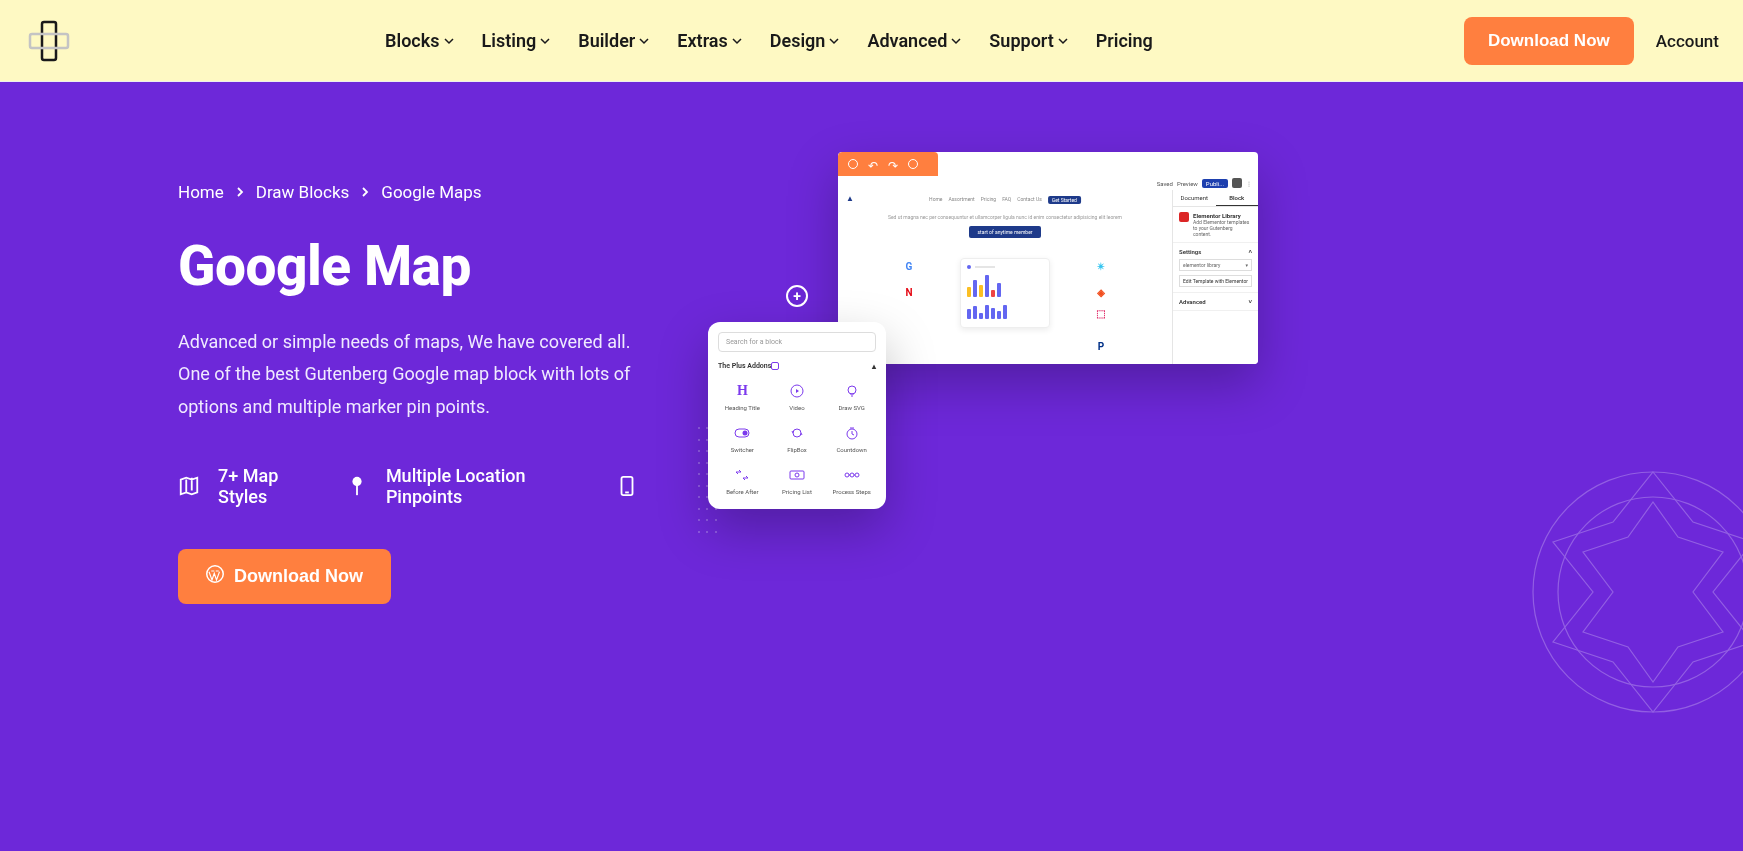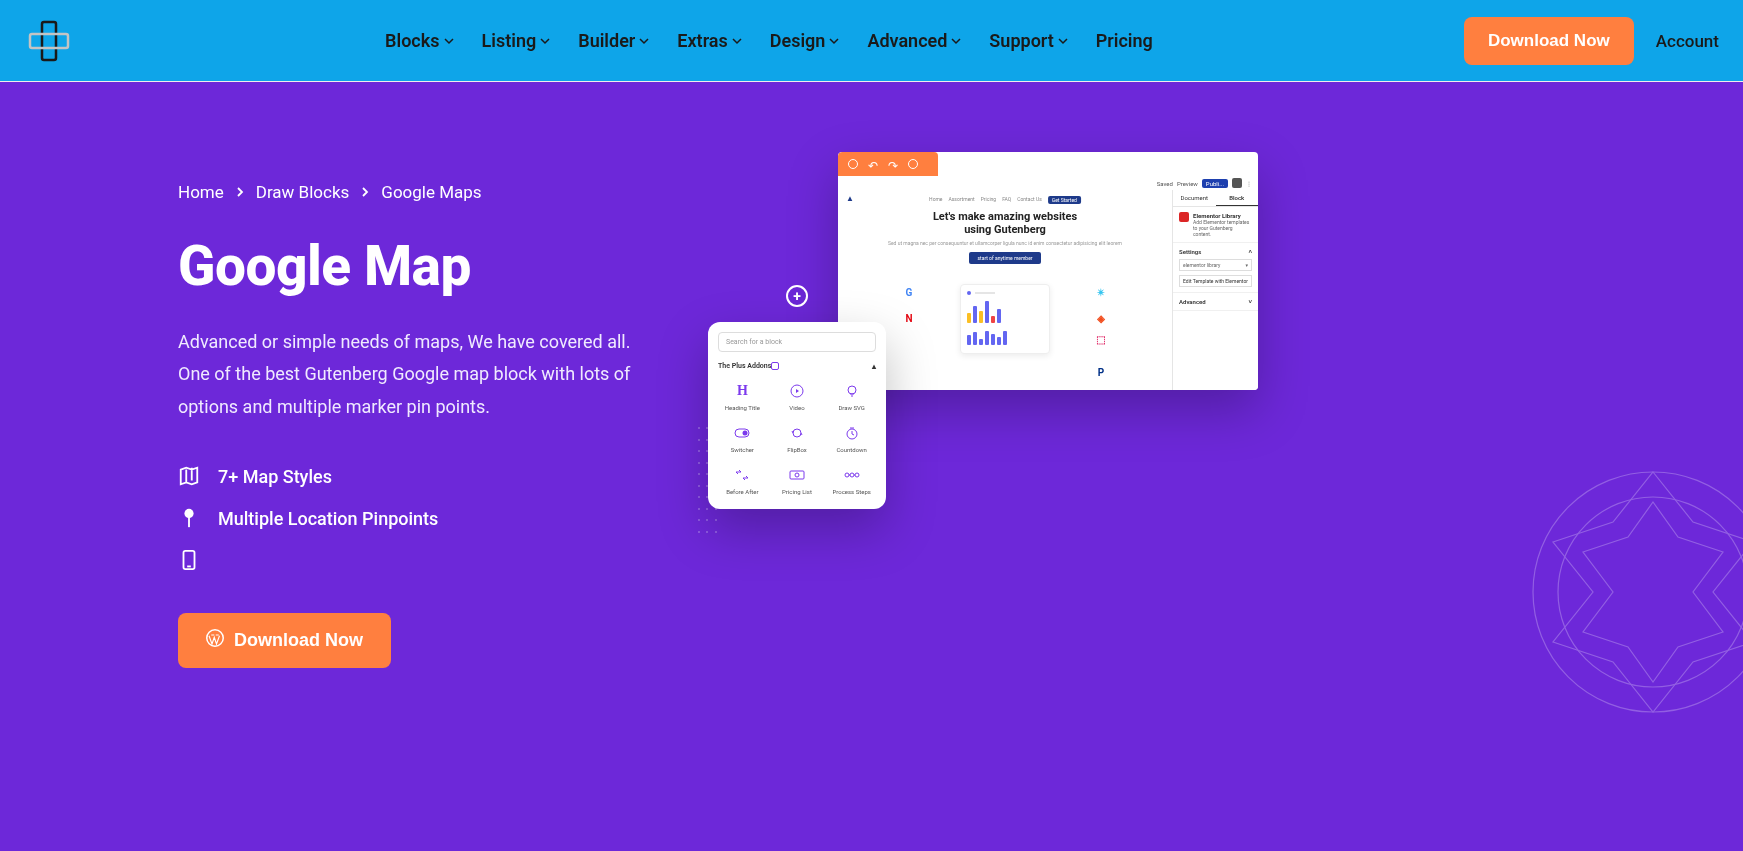--- a/index.html
+++ b/index.html
@@ -1,40 +1,40 @@
 <!DOCTYPE html>
 <html><head>
 <meta charset="utf-8">
 <style>
 * { margin: 0; padding: 0; box-sizing: border-box; }
 body { font-family: -apple-system, BlinkMacSystemFont, 'Segoe UI', Roboto, sans-serif; }
 
 
-.header { background: #0ea5e9; display: flex; align-items: center; padding: 0 24px; height: 82px; border-bottom: 1px solid #eee; }
+.header { background: #fef9c3; display: flex; align-items: center; padding: 0 24px; height: 82px; border-bottom: 1px solid #eee; }
 .logo { width: 50px; height: 50px; display: flex; align-items: center; justify-content: center; }
 .nav { display: flex; gap: 28px; margin-left: auto; margin-right: auto; }
 .nav-item { display: flex; align-items: center; gap: 4px; color: #1a1a1a; font-weight: 600; font-size: 18px; cursor: pointer; }
 .nav-item .chevron { width: 10px; height: 10px; }
 .header-right { display: flex; align-items: center; gap: 22px; }
 .download-btn { background: #ff7f3f; color: #fff; border: none; padding: 14px 24px; border-radius: 8px; font-weight: 700; font-size: 17px; cursor: pointer; }
 .account-link { color: #1a1a1a; font-size: 17px; font-weight: 500; cursor: pointer; }
 
 
 .hero { background: #6d28d9; padding: 100px 178px 100px 178px; color: #fff; position: relative; overflow: hidden; min-height: 769px; }
 .hero-inner { display: flex; gap: 60px; position: relative; z-index: 2; }
 .hero-left { flex: 0 0 460px; }
 
 .breadcrumb { display: flex; align-items: center; gap: 12px; font-size: 17px; margin-bottom: 32px; }
 .breadcrumb a { color: #fff; cursor: pointer; }
 .breadcrumb .sep { display: inline-flex; }
 
 .page-title { font-size: 55px; font-weight: 800; margin-bottom: 28px; letter-spacing: -0.5px; }
 .page-desc { font-size: 18px; line-height: 1.8; margin-bottom: 42px; color: #f0eaff; }
 
-.features { list-style: none; display: flex; flex-direction: column; gap: 20px; margin-bottom: 42px; }
+.features { list-style: none; display: flex; flex-direction: row; gap: 20px; margin-bottom: 42px; }
 .feature-item { display: flex; align-items: center; gap: 18px; font-size: 18px; font-weight: 500; }
 .feature-icon { width: 22px; height: 22px; display: inline-flex; align-items: center; justify-content: center; flex-shrink: 0; }
 
 .hero-cta { background: #ff7f3f; color: #fff; border: none; padding: 16px 28px; border-radius: 8px; font-weight: 700; font-size: 18px; display: inline-flex; align-items: center; gap: 10px; cursor: pointer; }
 
 
 .hero-right { flex: 1; position: relative; }
 .editor-mock { position: absolute; left: 140px; top: -30px; width: 420px; background: #fff; border-radius: 4px; box-shadow: 0 20px 50px rgba(0,0,0,0.25); color: #333; font-size: 8px; overflow: hidden; }
 .mock-toolbar { background: #ff7f3f; height: 24px; display: flex; align-items: center; gap: 10px; padding: 0 10px; width: 100px; border-radius: 4px 4px 0 0; }
 .mock-toolbar span { width: 10px; height: 10px; border: 1.5px solid #fff; border-radius: 50%; }
@@ -270,21 +270,20 @@
           <div class="mock-content">
             <span class="m-logo">▲</span>
             <div class="m-nav">
               <span>Home</span>
               <span>Assortment</span>
               <span>Pricing</span>
               <span>FAQ</span>
               <span>Contact Us</span>
               <span class="started">Get Started</span>
             </div>
-            <h4><span>Let's make amazing websites</span><br><span>using Gutenberg</span></h4>
             <div class="m-sub">Sed ut magna nec per consequuntur et ullamcorper ligula nunc id enim consectetur adipisicing elit leorem</div>
             <div class="m-btn">start of anytime member</div>
             <div class="brand-grid">
               <div class="brand-box" style="color:#4285f4">G</div>
               <div class="chart-box">
                 <div style="display:flex;gap:4px;margin-bottom:4px">
                     <span style="width:4px;height:4px;background:#6366f1;border-radius:50%"></span>
                     <span style="width:20px;height:2px;background:#e5e5e5;margin-top:1px"></span>
                   </div>
                 <div class="chart-bars">

